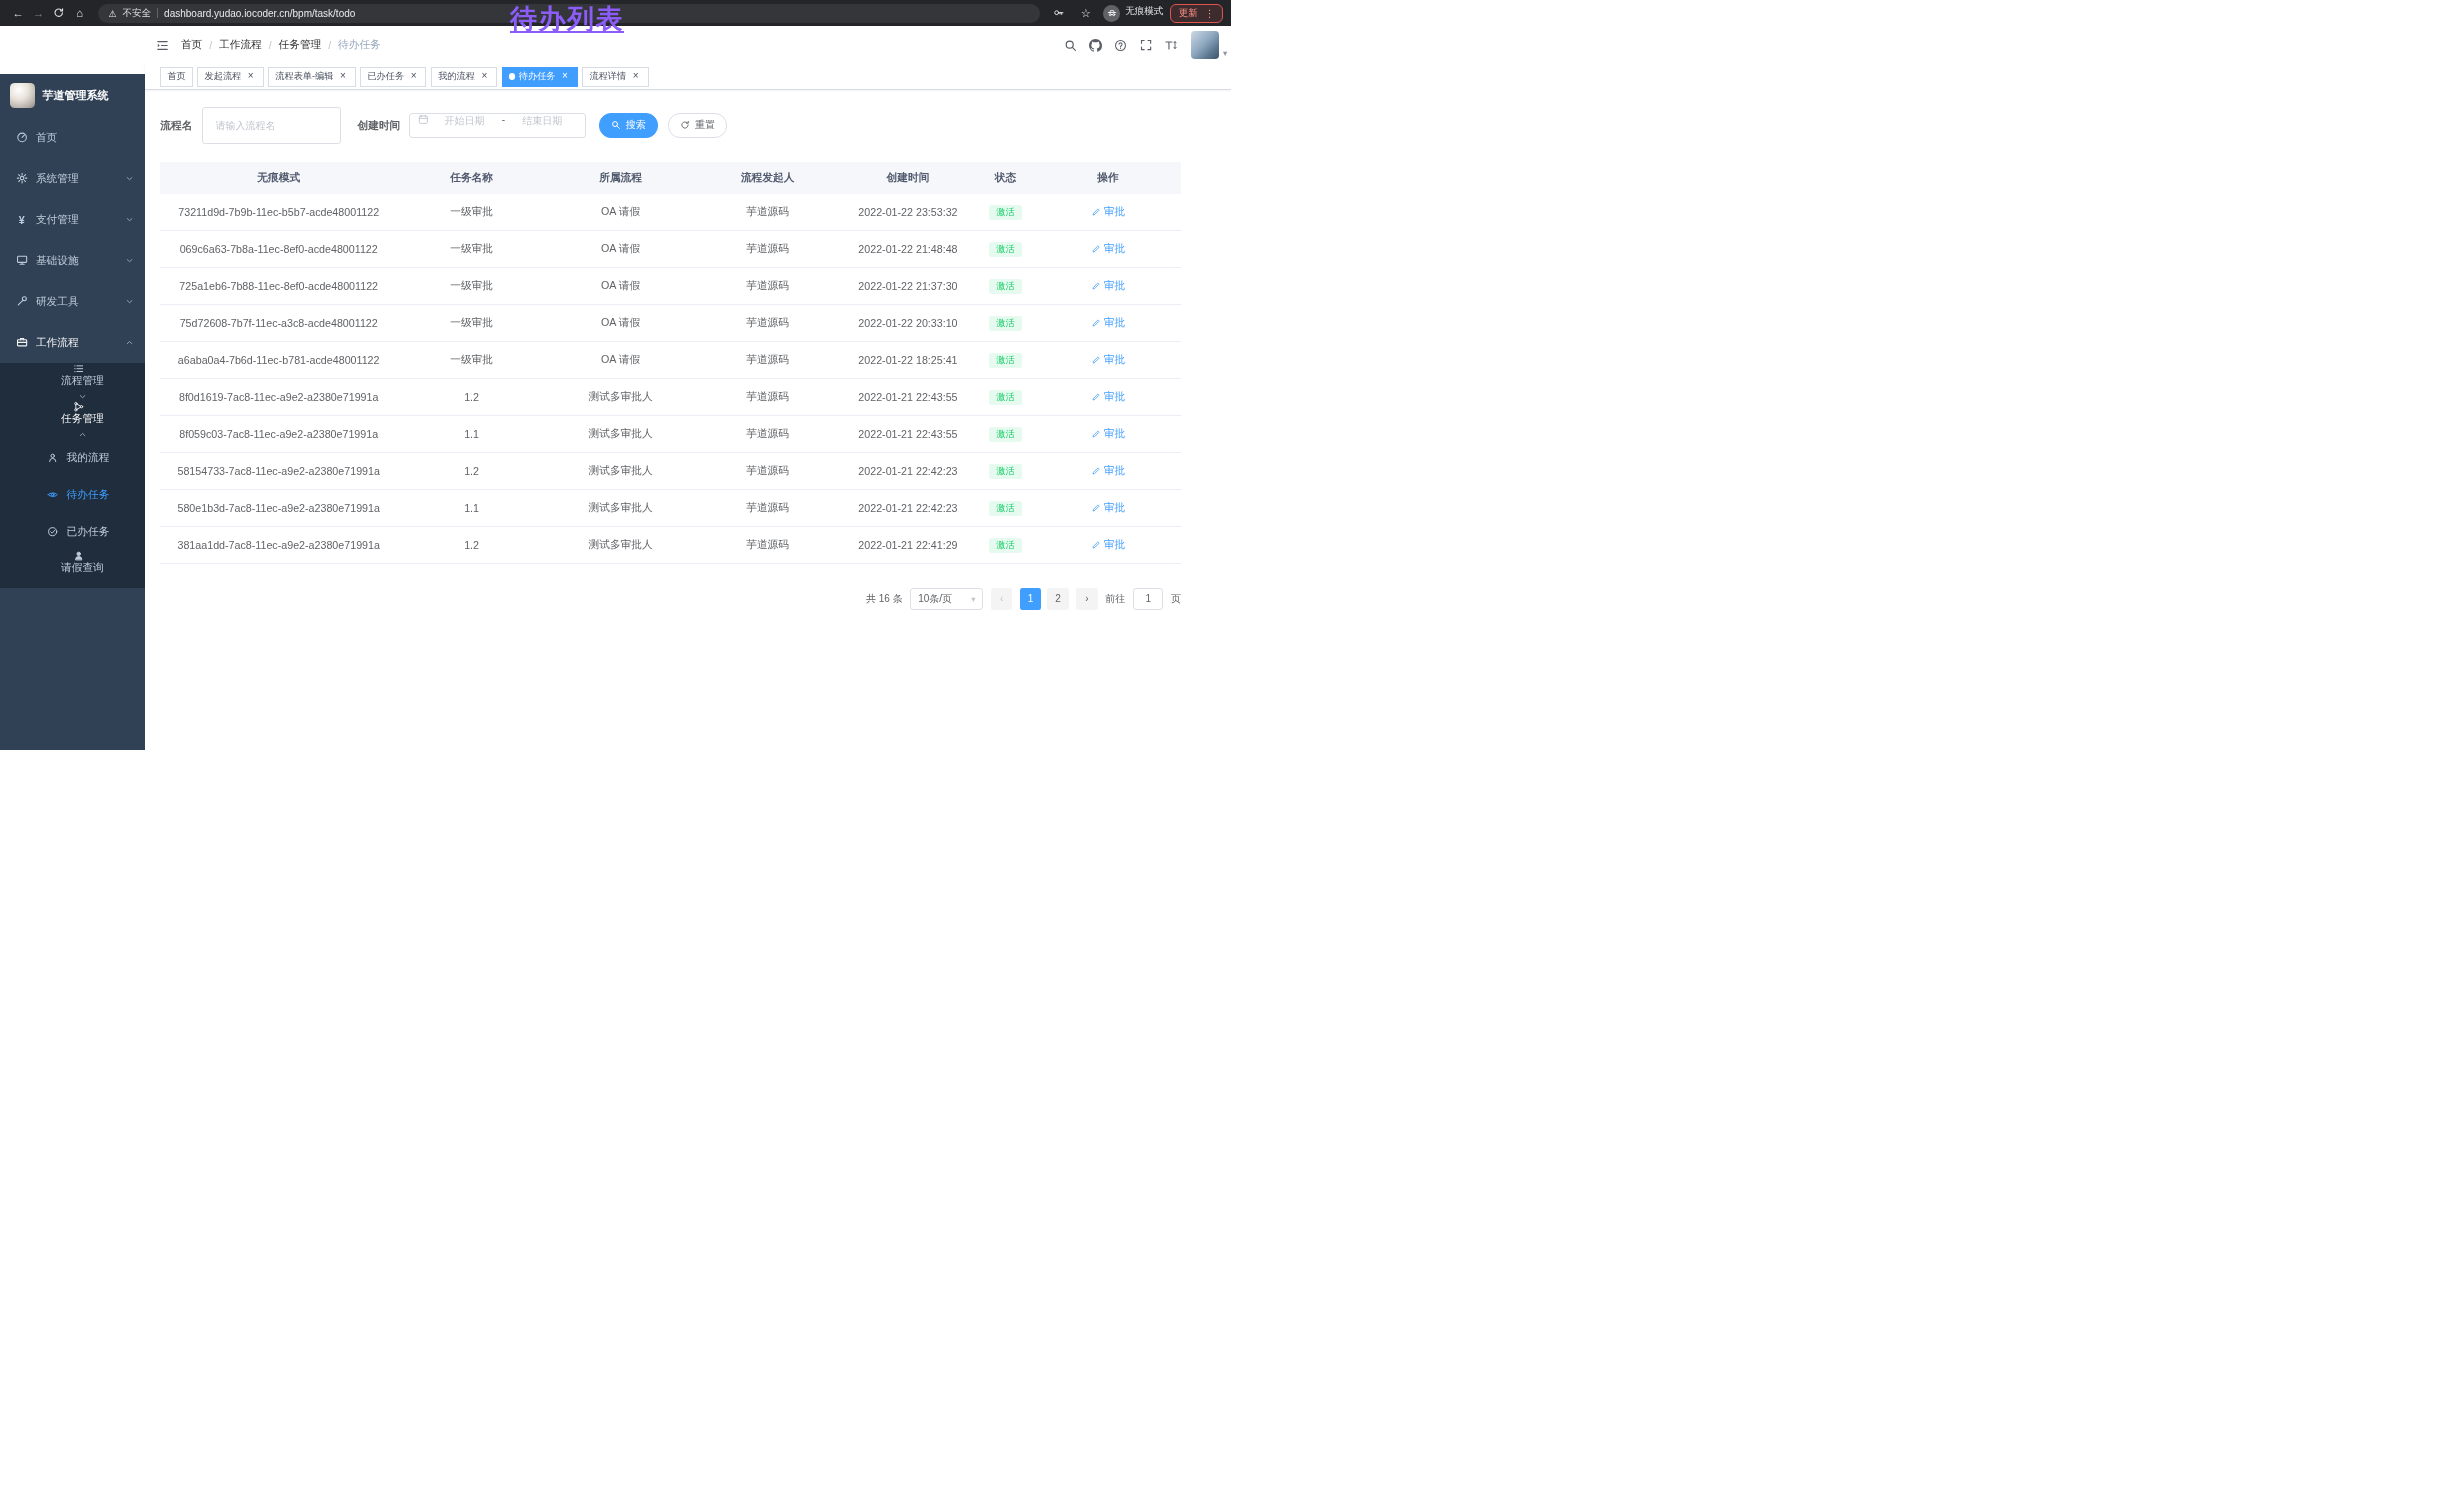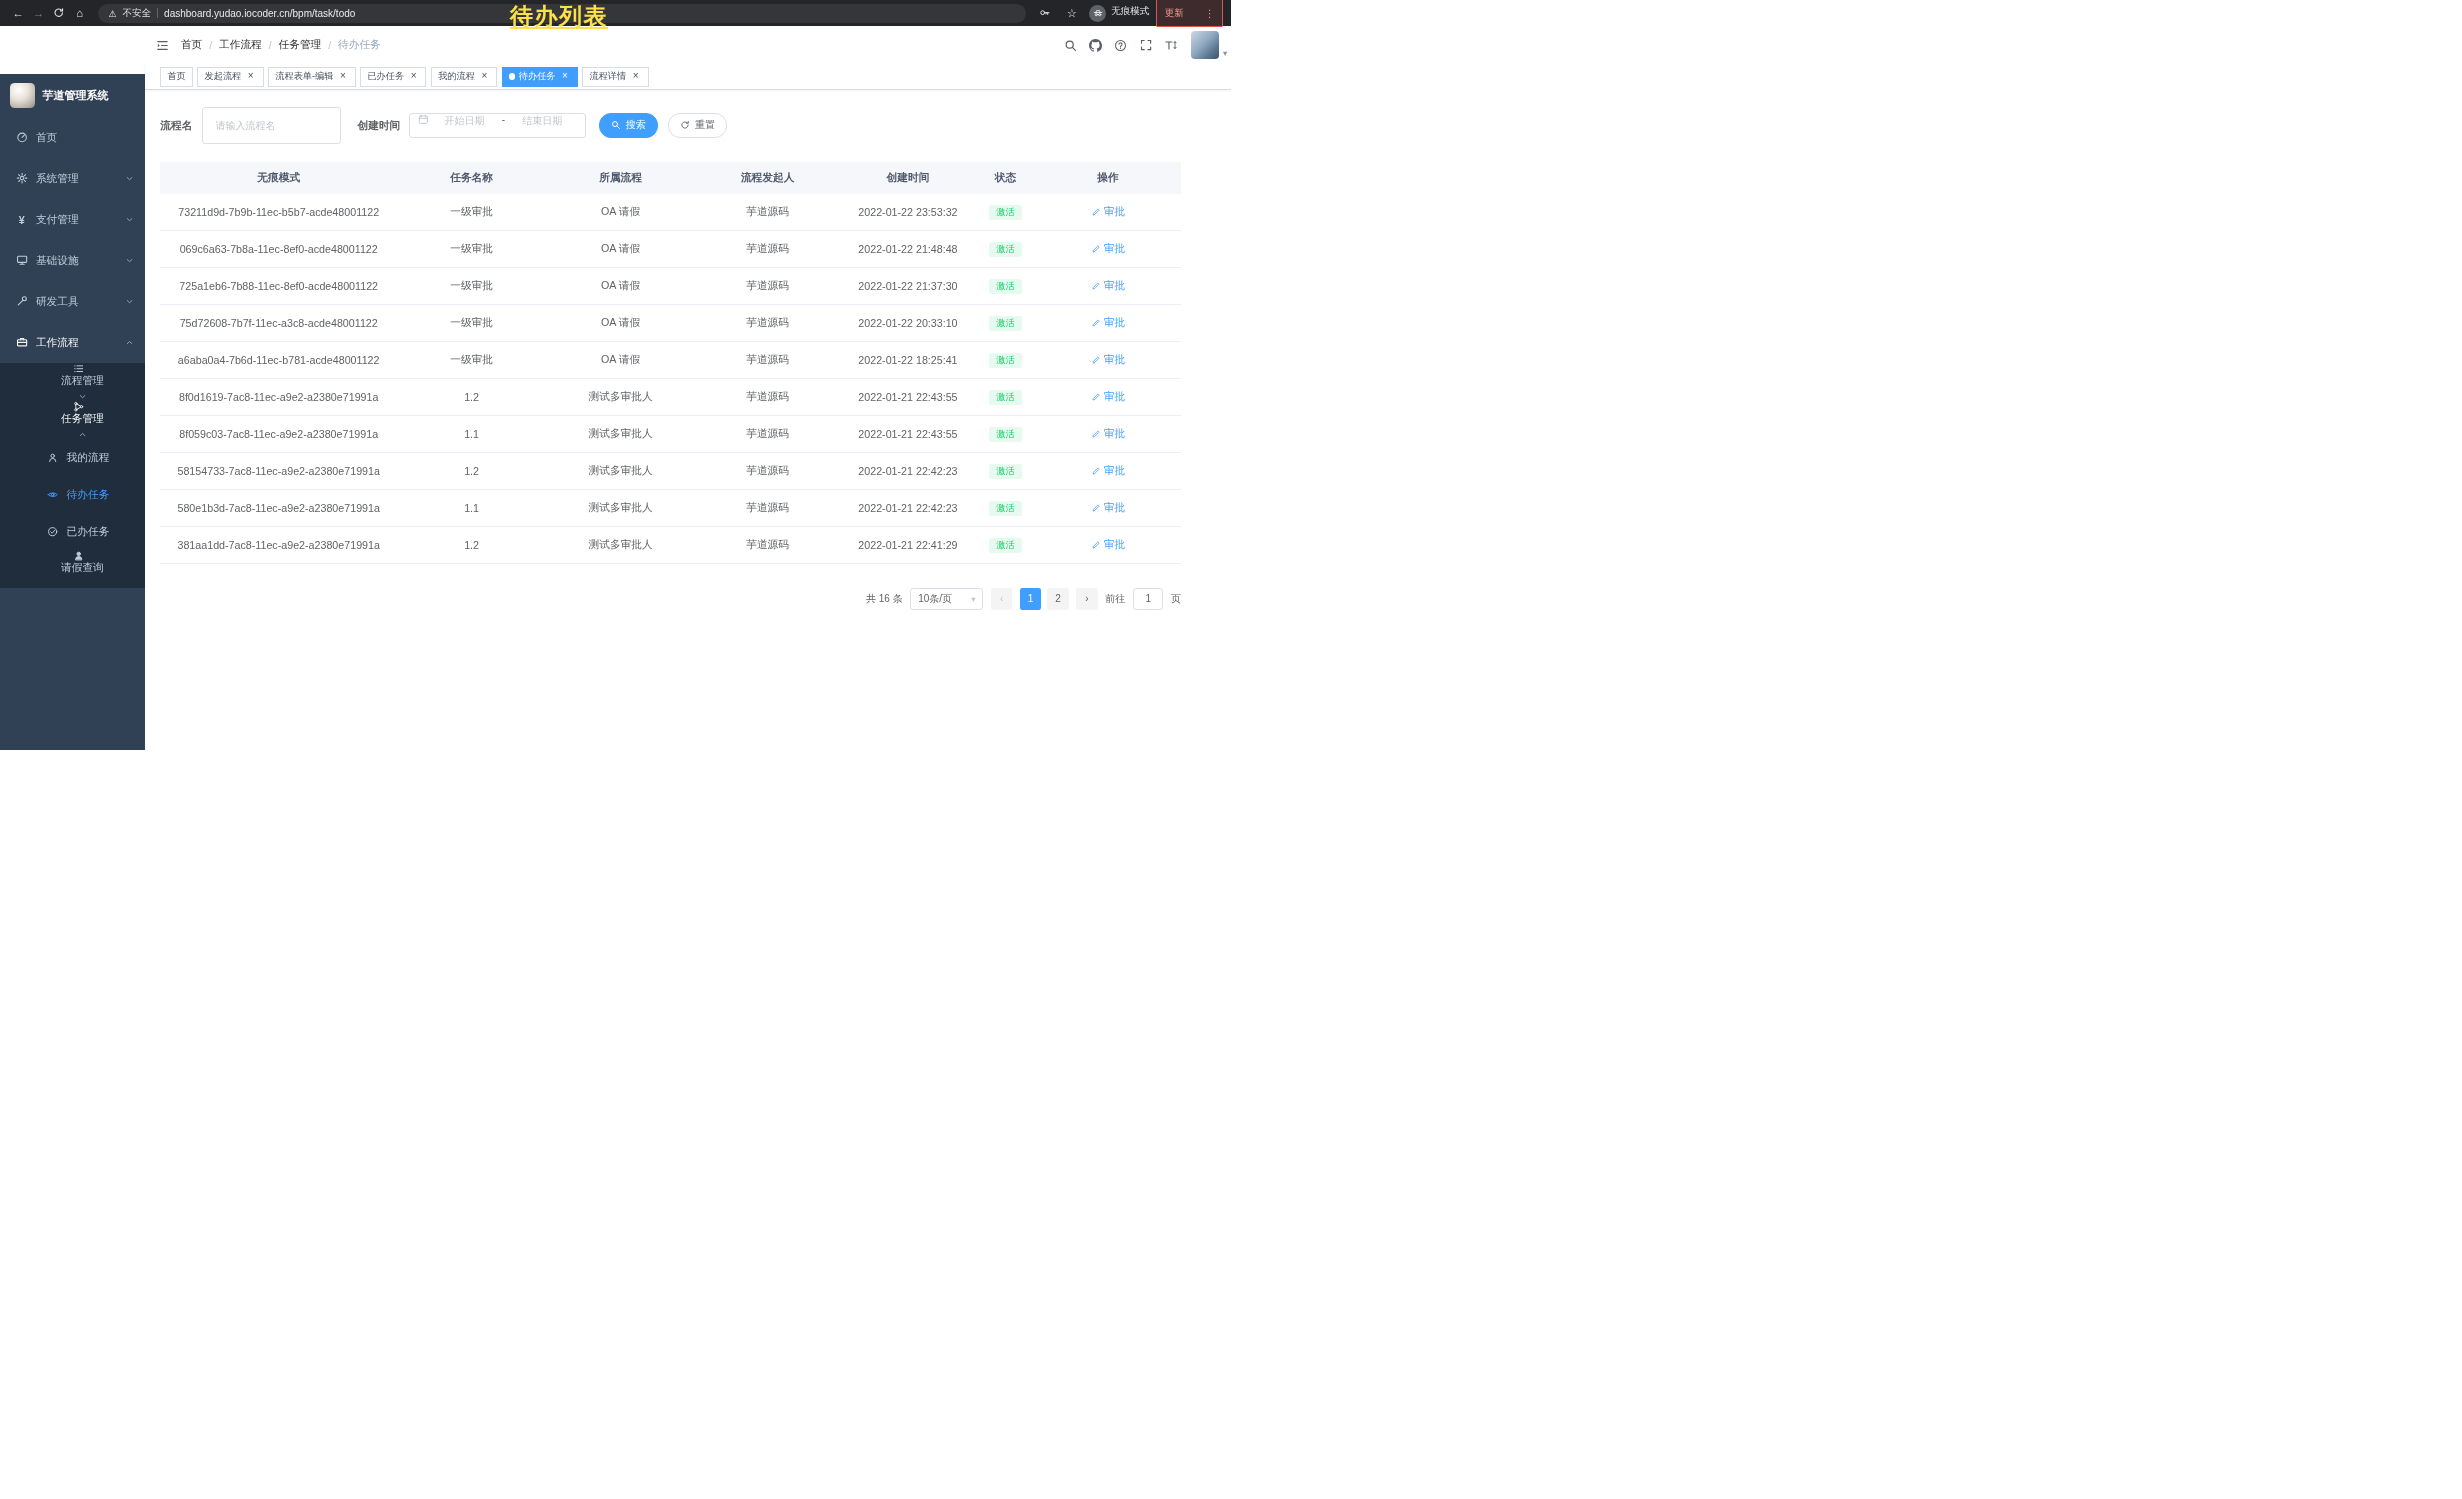--- a/index.html
+++ b/index.html
@@ -12,23 +12,23 @@
   .chrome-btn { width:20.6px; height:20.6px; display:flex; align-items:center; justify-content:center; color:#dfe1e5; font-size:11.4px; border-radius:50%; cursor:pointer; flex-shrink:0; }
   .chrome-btn.dim { color:#7d8085; }
   .urlbar { flex:1; height:19px; margin:0 7.6px; background:#35363a; border-radius:10px; display:flex; align-items:center; padding:0 10.7px; gap:6.1px; min-width:0; cursor:text; }
   .warn-ico { color:#dfe1e5; font-size:9.2px; }
   .warn-text { color:#dfe1e5; font-size:9.5px; }
   .url-sep { width:0.8px; height:10.7px; background:#5f6368; }
   .url-text { color:#e8eaed; font-size:10px; white-space:nowrap; overflow:hidden; text-overflow:ellipsis; }
   .chrome-right { display:flex; align-items:center; gap:6.9px; flex-shrink:0; }
   .incog-chip { display:flex; gap:5.3px; color:#e8eaed; font-size:9.5px; cursor:pointer; }
   .incog-circle { width:17px; height:17px; border-radius:50%; background:#5f6368; display:flex; align-items:center; justify-content:center; color:#fff; }
-  .update-pill { display:flex; align-items:center; gap:21px; height:28px; padding:0 7.6px; border-radius:1px; border:1.1px solid #e0564f; background:rgba(224,86,79,.14); color:#ff9087; font-size:9.5px; cursor:pointer; }
+  .update-pill { display:flex; align-items:center; gap:7px; height:19px; padding:0 7.6px; border-radius:6px; border:1.1px solid #e0564f; background:rgba(224,86,79,.14); color:#ff9087; font-size:9.5px; cursor:pointer; }
   .update-pill .kebab { font-size:10px; color:#ff9087; }
-  .annotation { position:absolute; left:510px; top:0.8px; font-size:23px; font-weight:700; color:#fde047; letter-spacing:1.5px; text-decoration:underline; text-decoration-thickness:2.3px; text-underline-offset:3.1px; z-index:20; pointer-events:none; }
+  .annotation { position:absolute; left:510px; top:0.8px; font-size:27px; font-weight:700; color:#8b5cf6; letter-spacing:1.5px; text-decoration:underline; text-decoration-thickness:2.3px; text-underline-offset:3.1px; z-index:20; pointer-events:none; }
 
   
   .app { flex:1; display:flex; min-height:0; }
 
   
   .sidebar { width:145px; background:#304156; color:#bfcbd9; flex-shrink:0; overflow:hidden;margin-top:48px; }
   .logo-row { height:43px; display:flex; align-items:center; gap:7.6px; padding:0 10px; cursor:pointer; }
   .logo-img { width:25px; height:25px; border-radius:4.6px; flex-shrink:0;
               background: radial-gradient(circle at 35% 28%, #ffffff 0%, #e8e2da 40%, #b9b2ac 75%, #8d8781 100%); }
   .logo-title { color:#fff; font-weight:700; font-size:11px; white-space:nowrap; }

